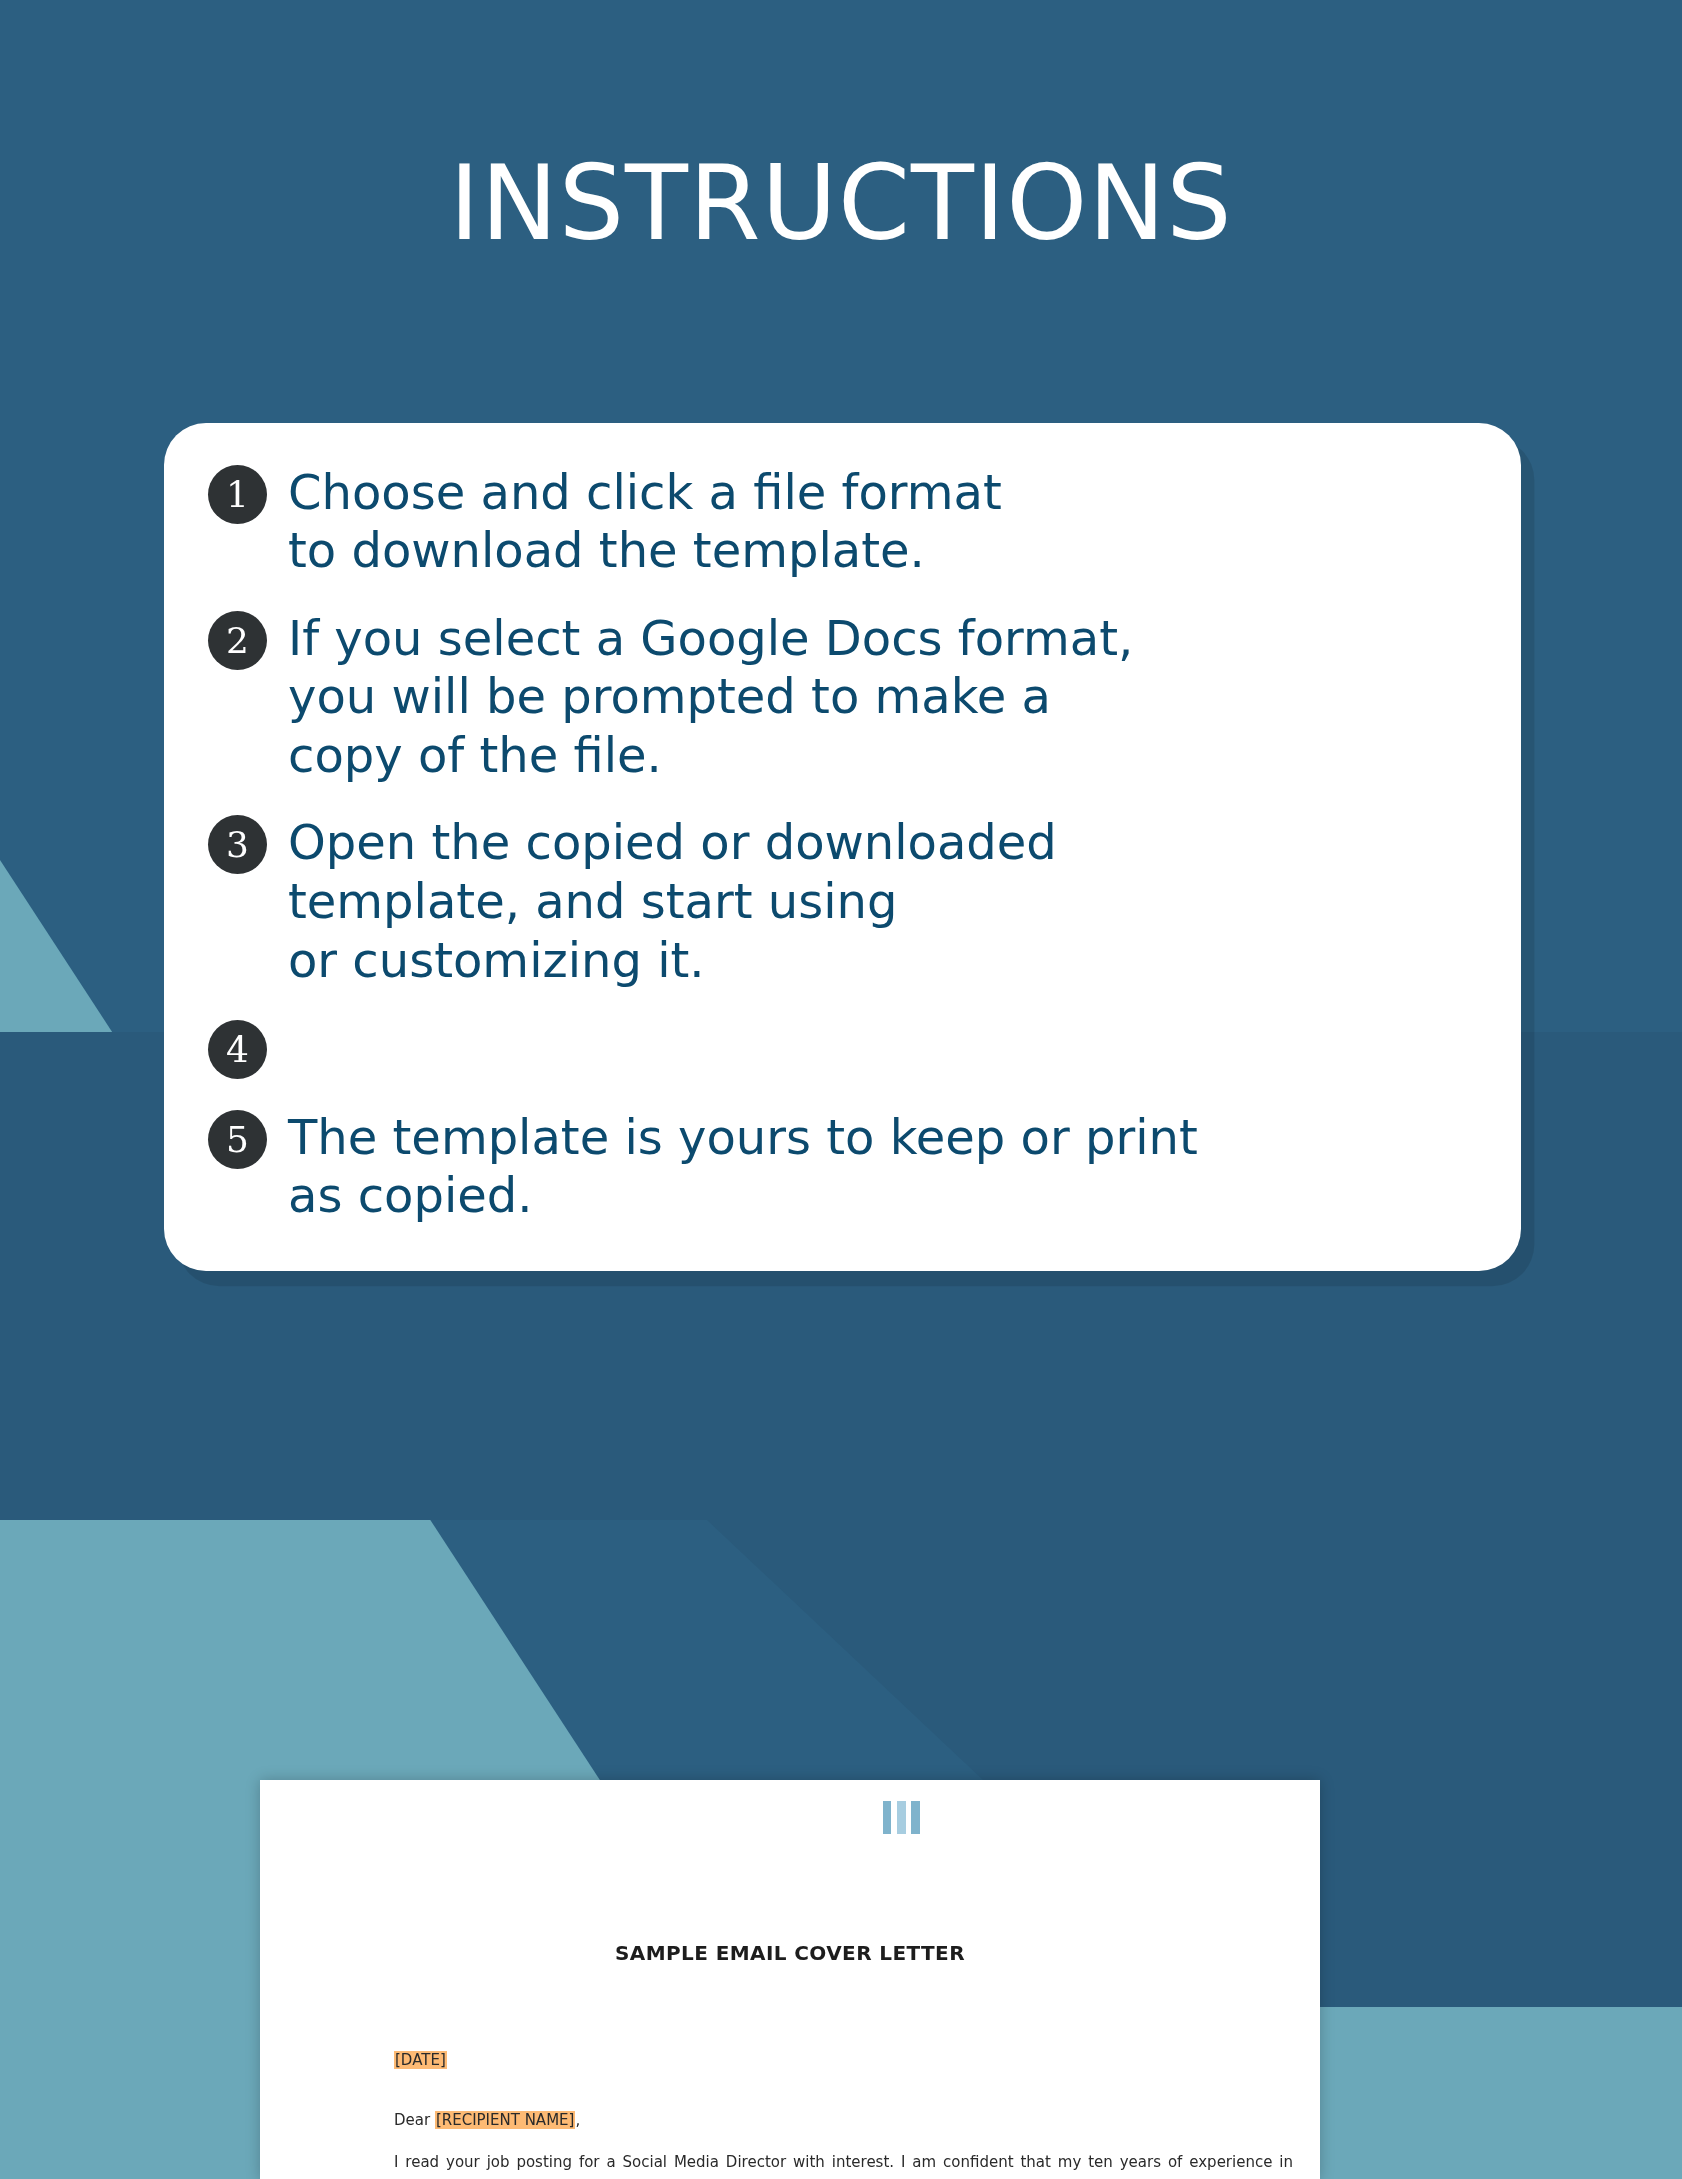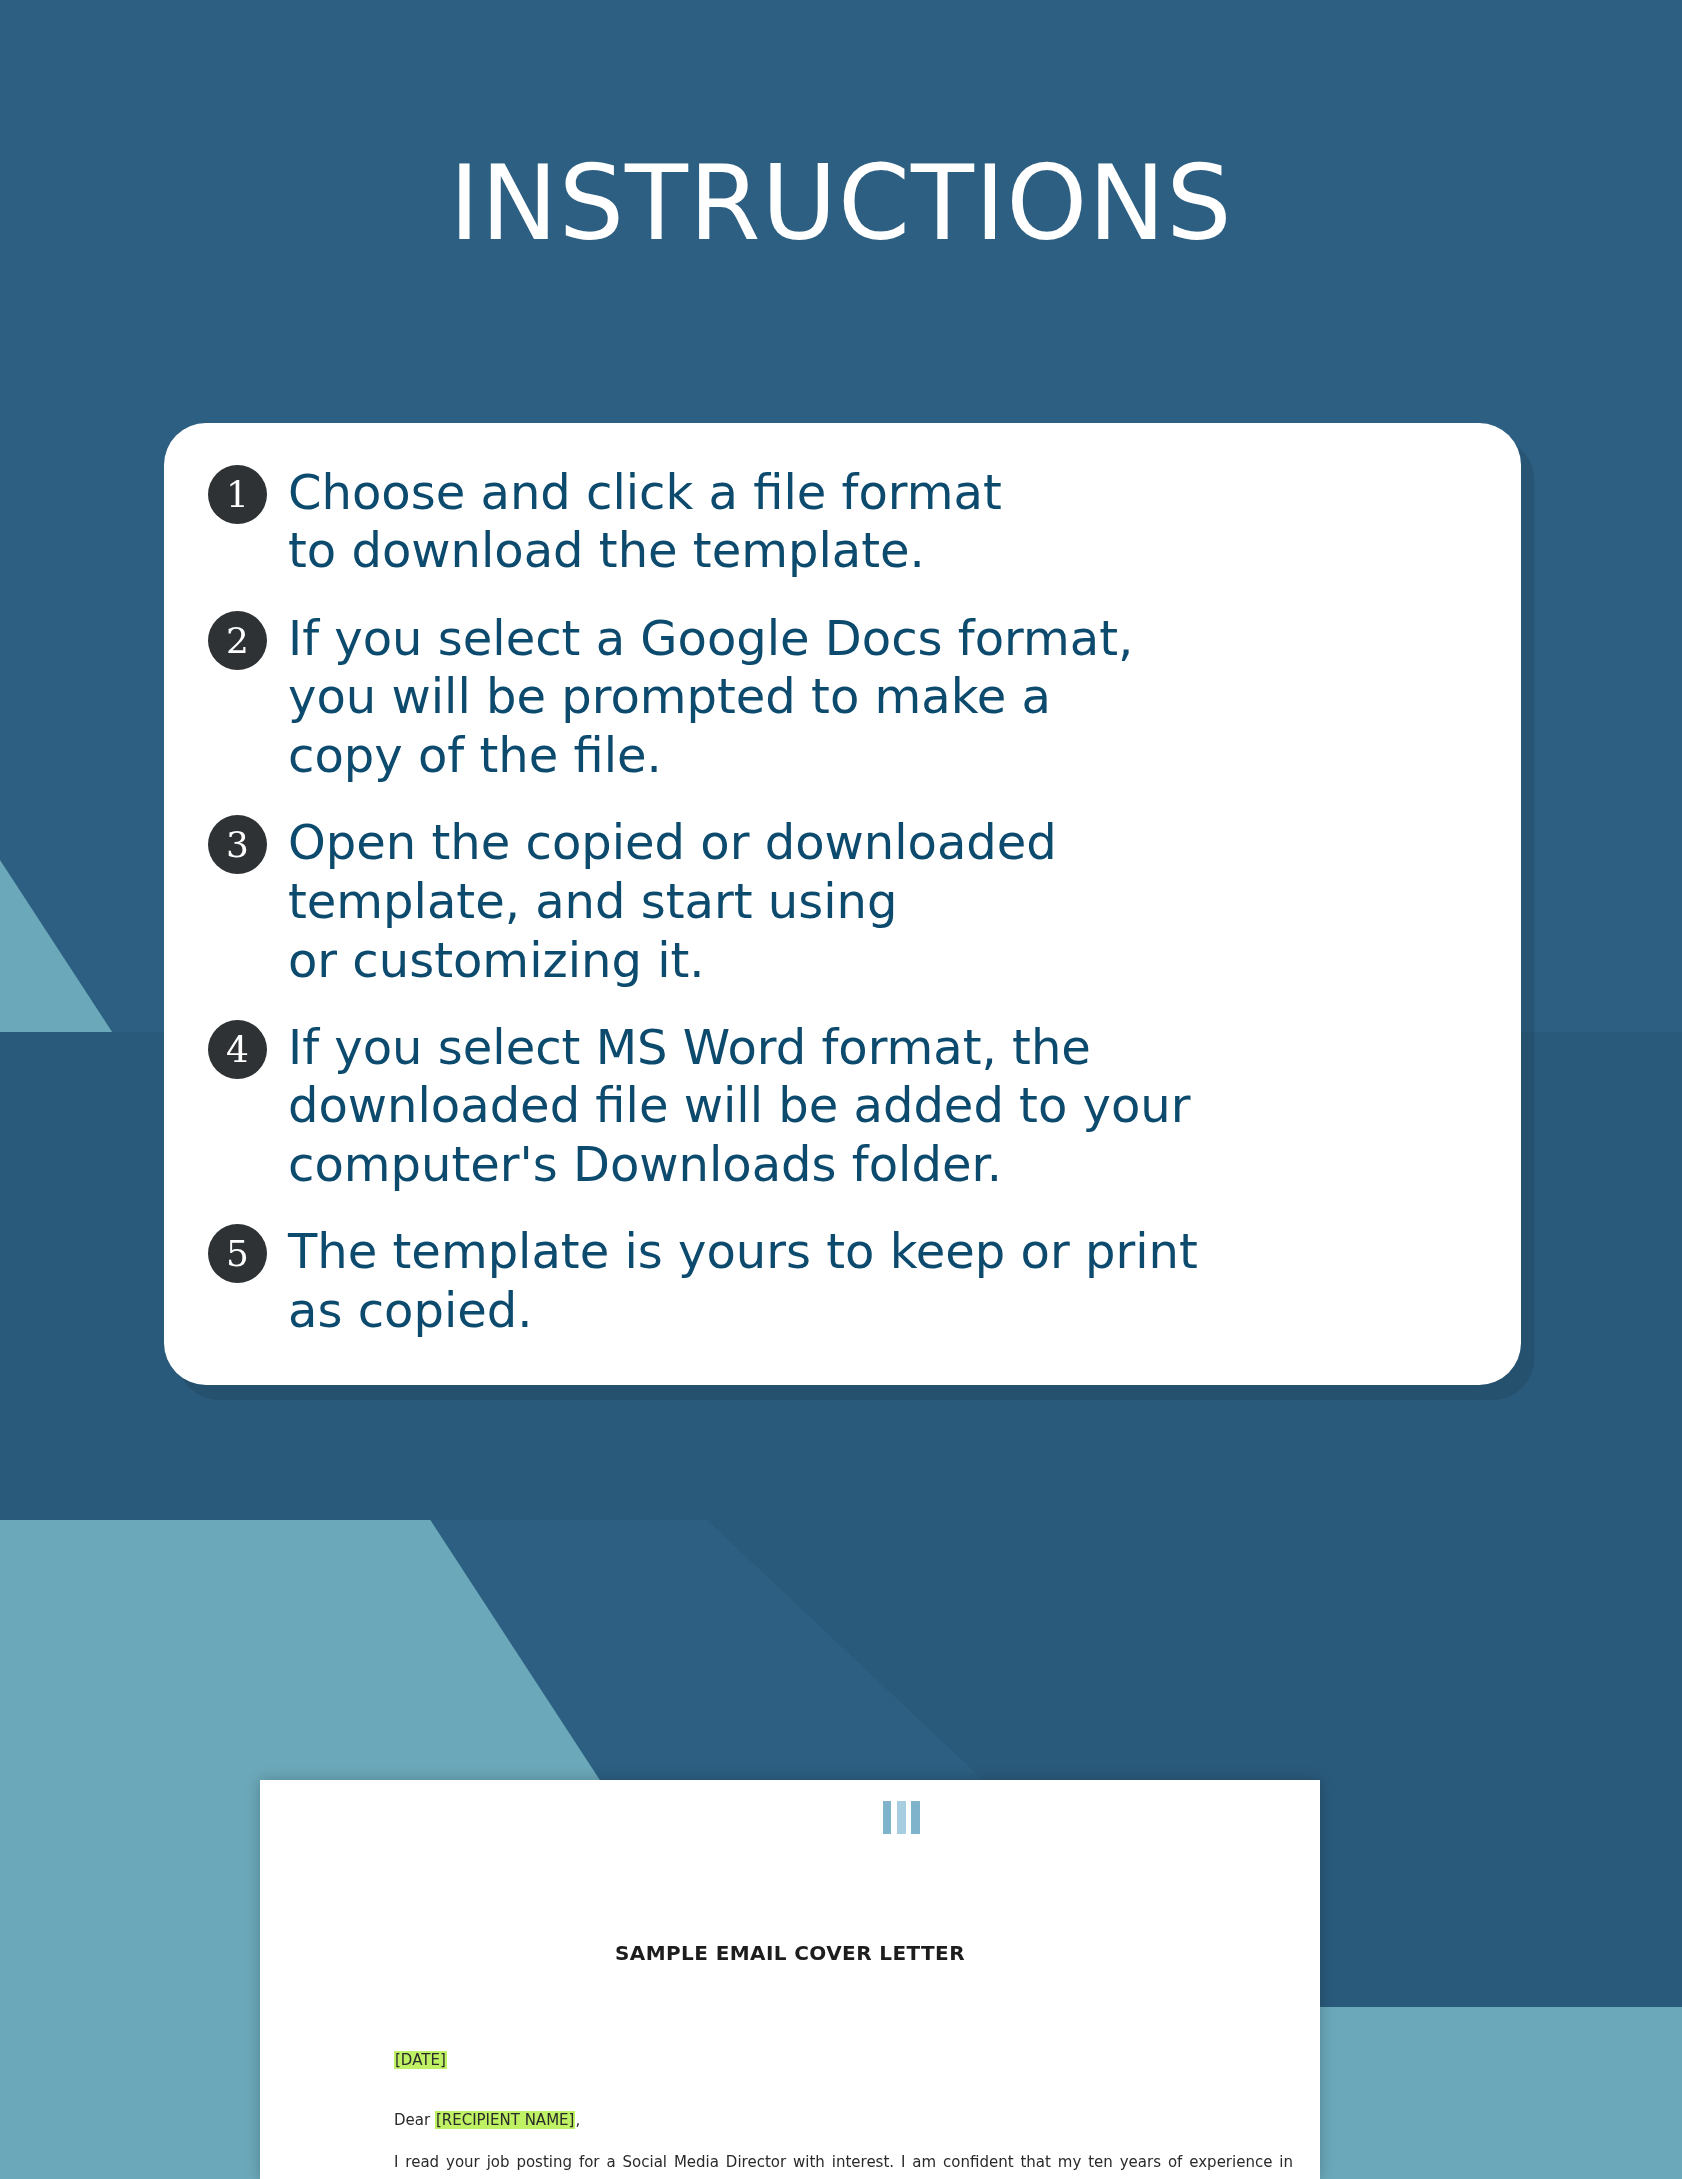--- a/index.html
+++ b/index.html
@@ -154,21 +154,21 @@
     position: absolute;
     left: 134px;
     top: 266px;
     width: 899px;
     font-size: 15px;
     line-height: 1.95;
     color: #2a2a2a;
     font-family: "DejaVu Sans", sans-serif;
   }
   .hl {
-    background: #bef264;
+    background: #fdba74;
     padding: 0 1px;
   }
   .doc-para {
     margin-top: 13.4px;
     text-align: justify;
     line-height: 1.75;
   }
 </style>
 </head>
 <body>
@@ -199,23 +199,20 @@
 
   <div class="step">
     <div class="step-num">3</div>
     <div class="step-text">Open the copied or downloaded
 template, and start using
 or customizing it.</div>
   </div>
 
   <div class="step">
     <div class="step-num">4</div>
-    <div class="step-text">If you select MS Word format, the
-downloaded file will be added to your
-computer's Downloads folder.</div>
   </div>
 
   <div class="step">
     <div class="step-num">5</div>
     <div class="step-text">The template is yours to keep or print
 as copied.</div>
   </div>
 
 </div>
 

